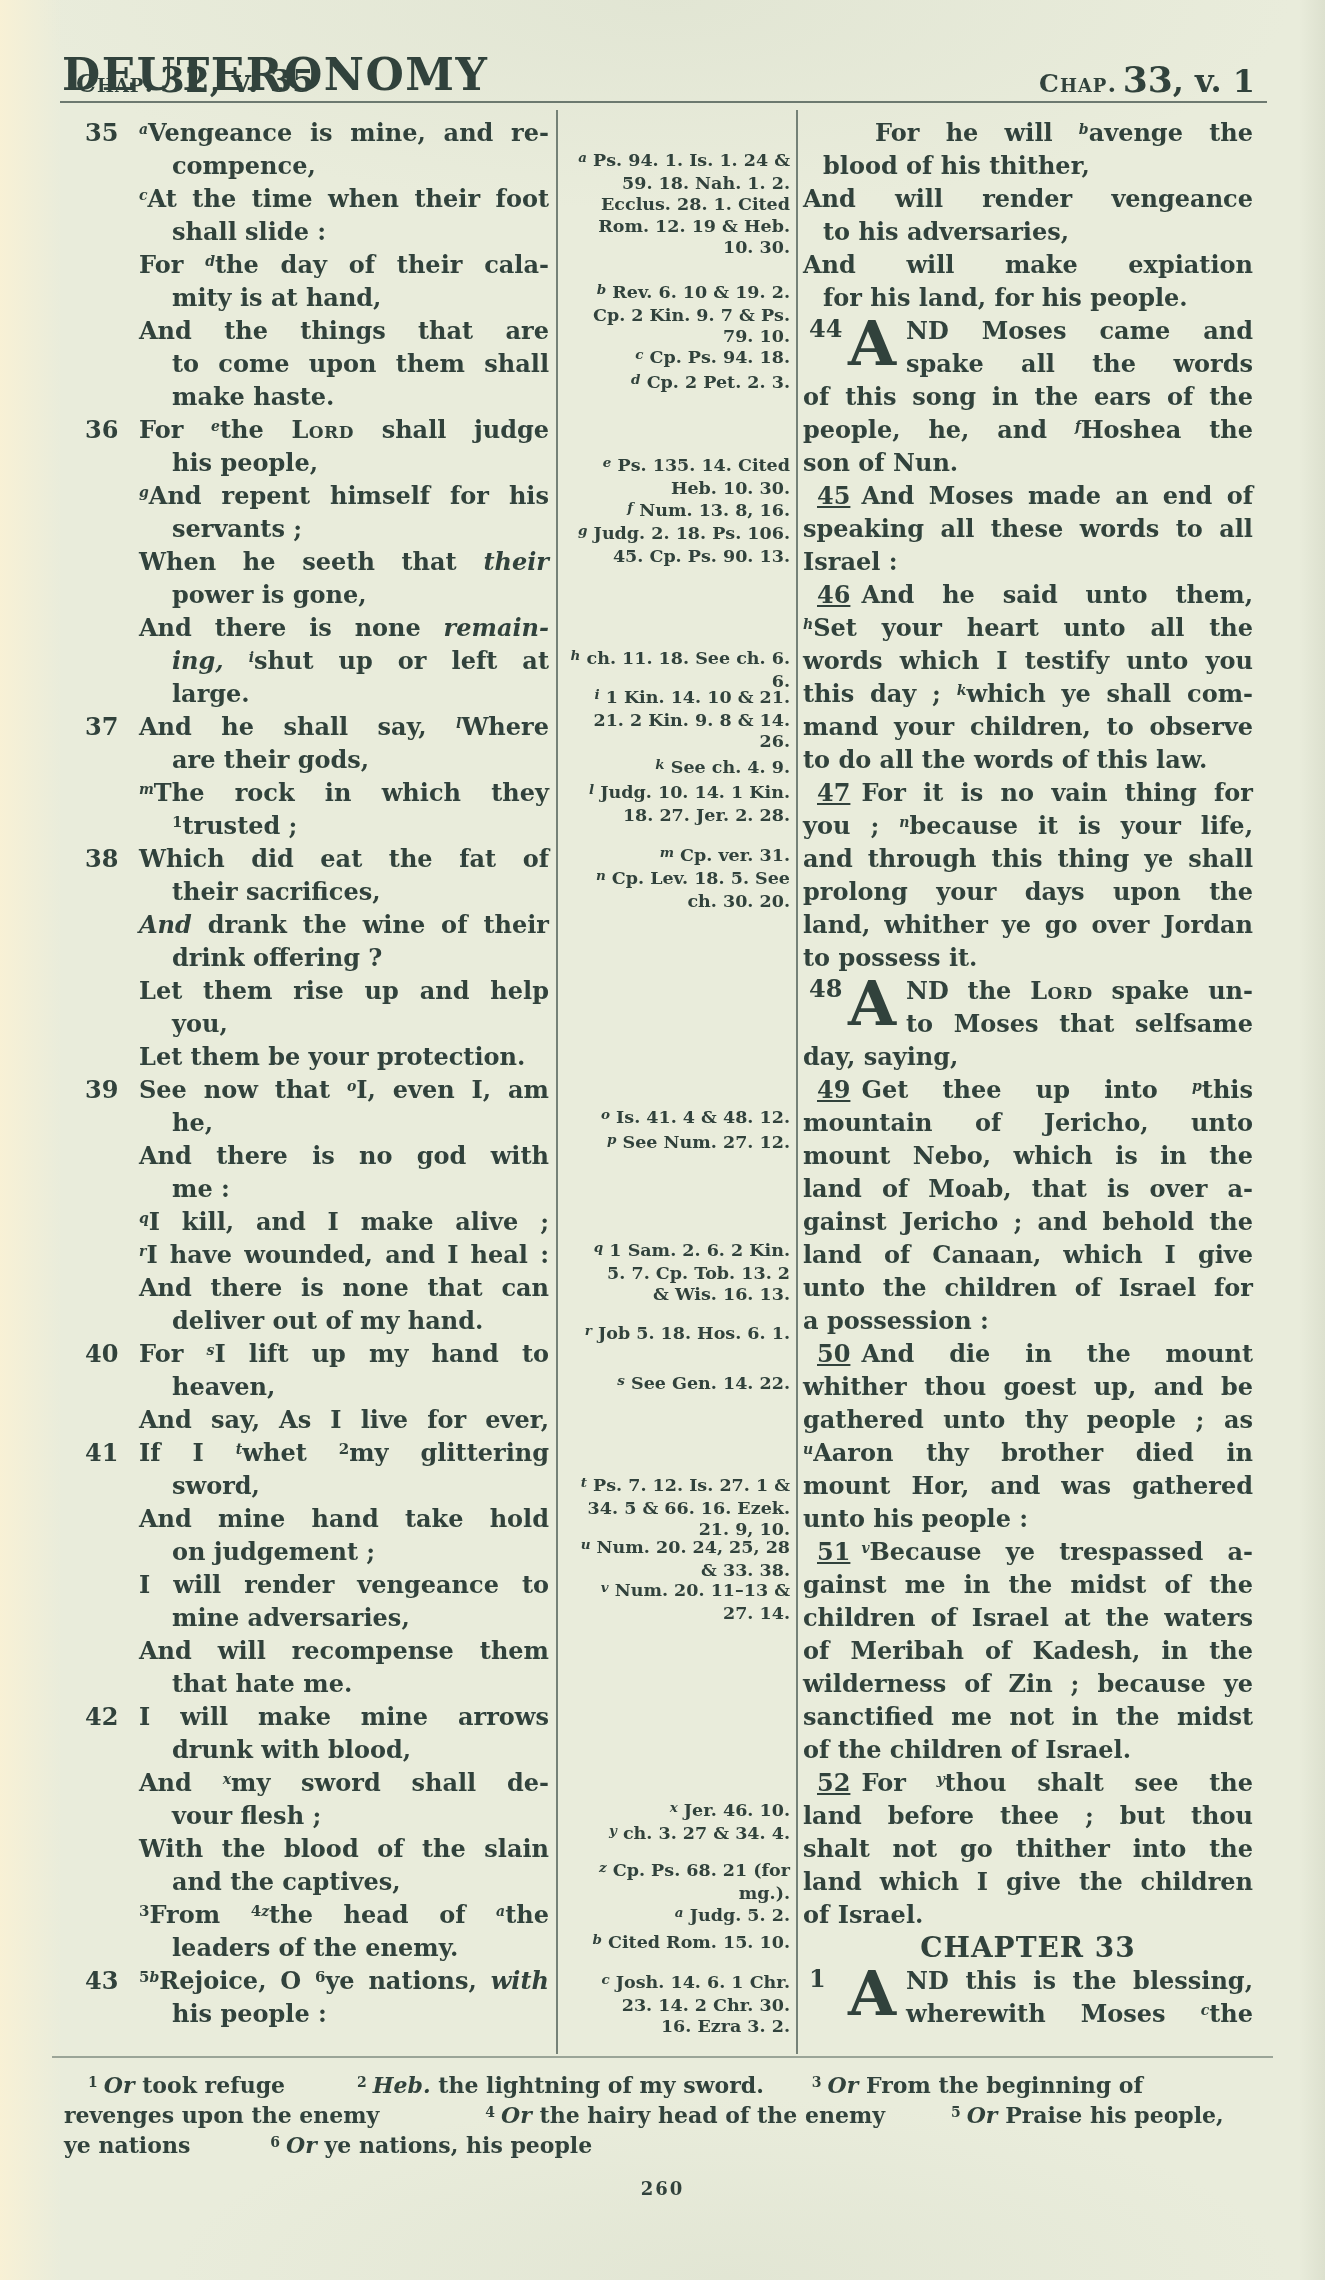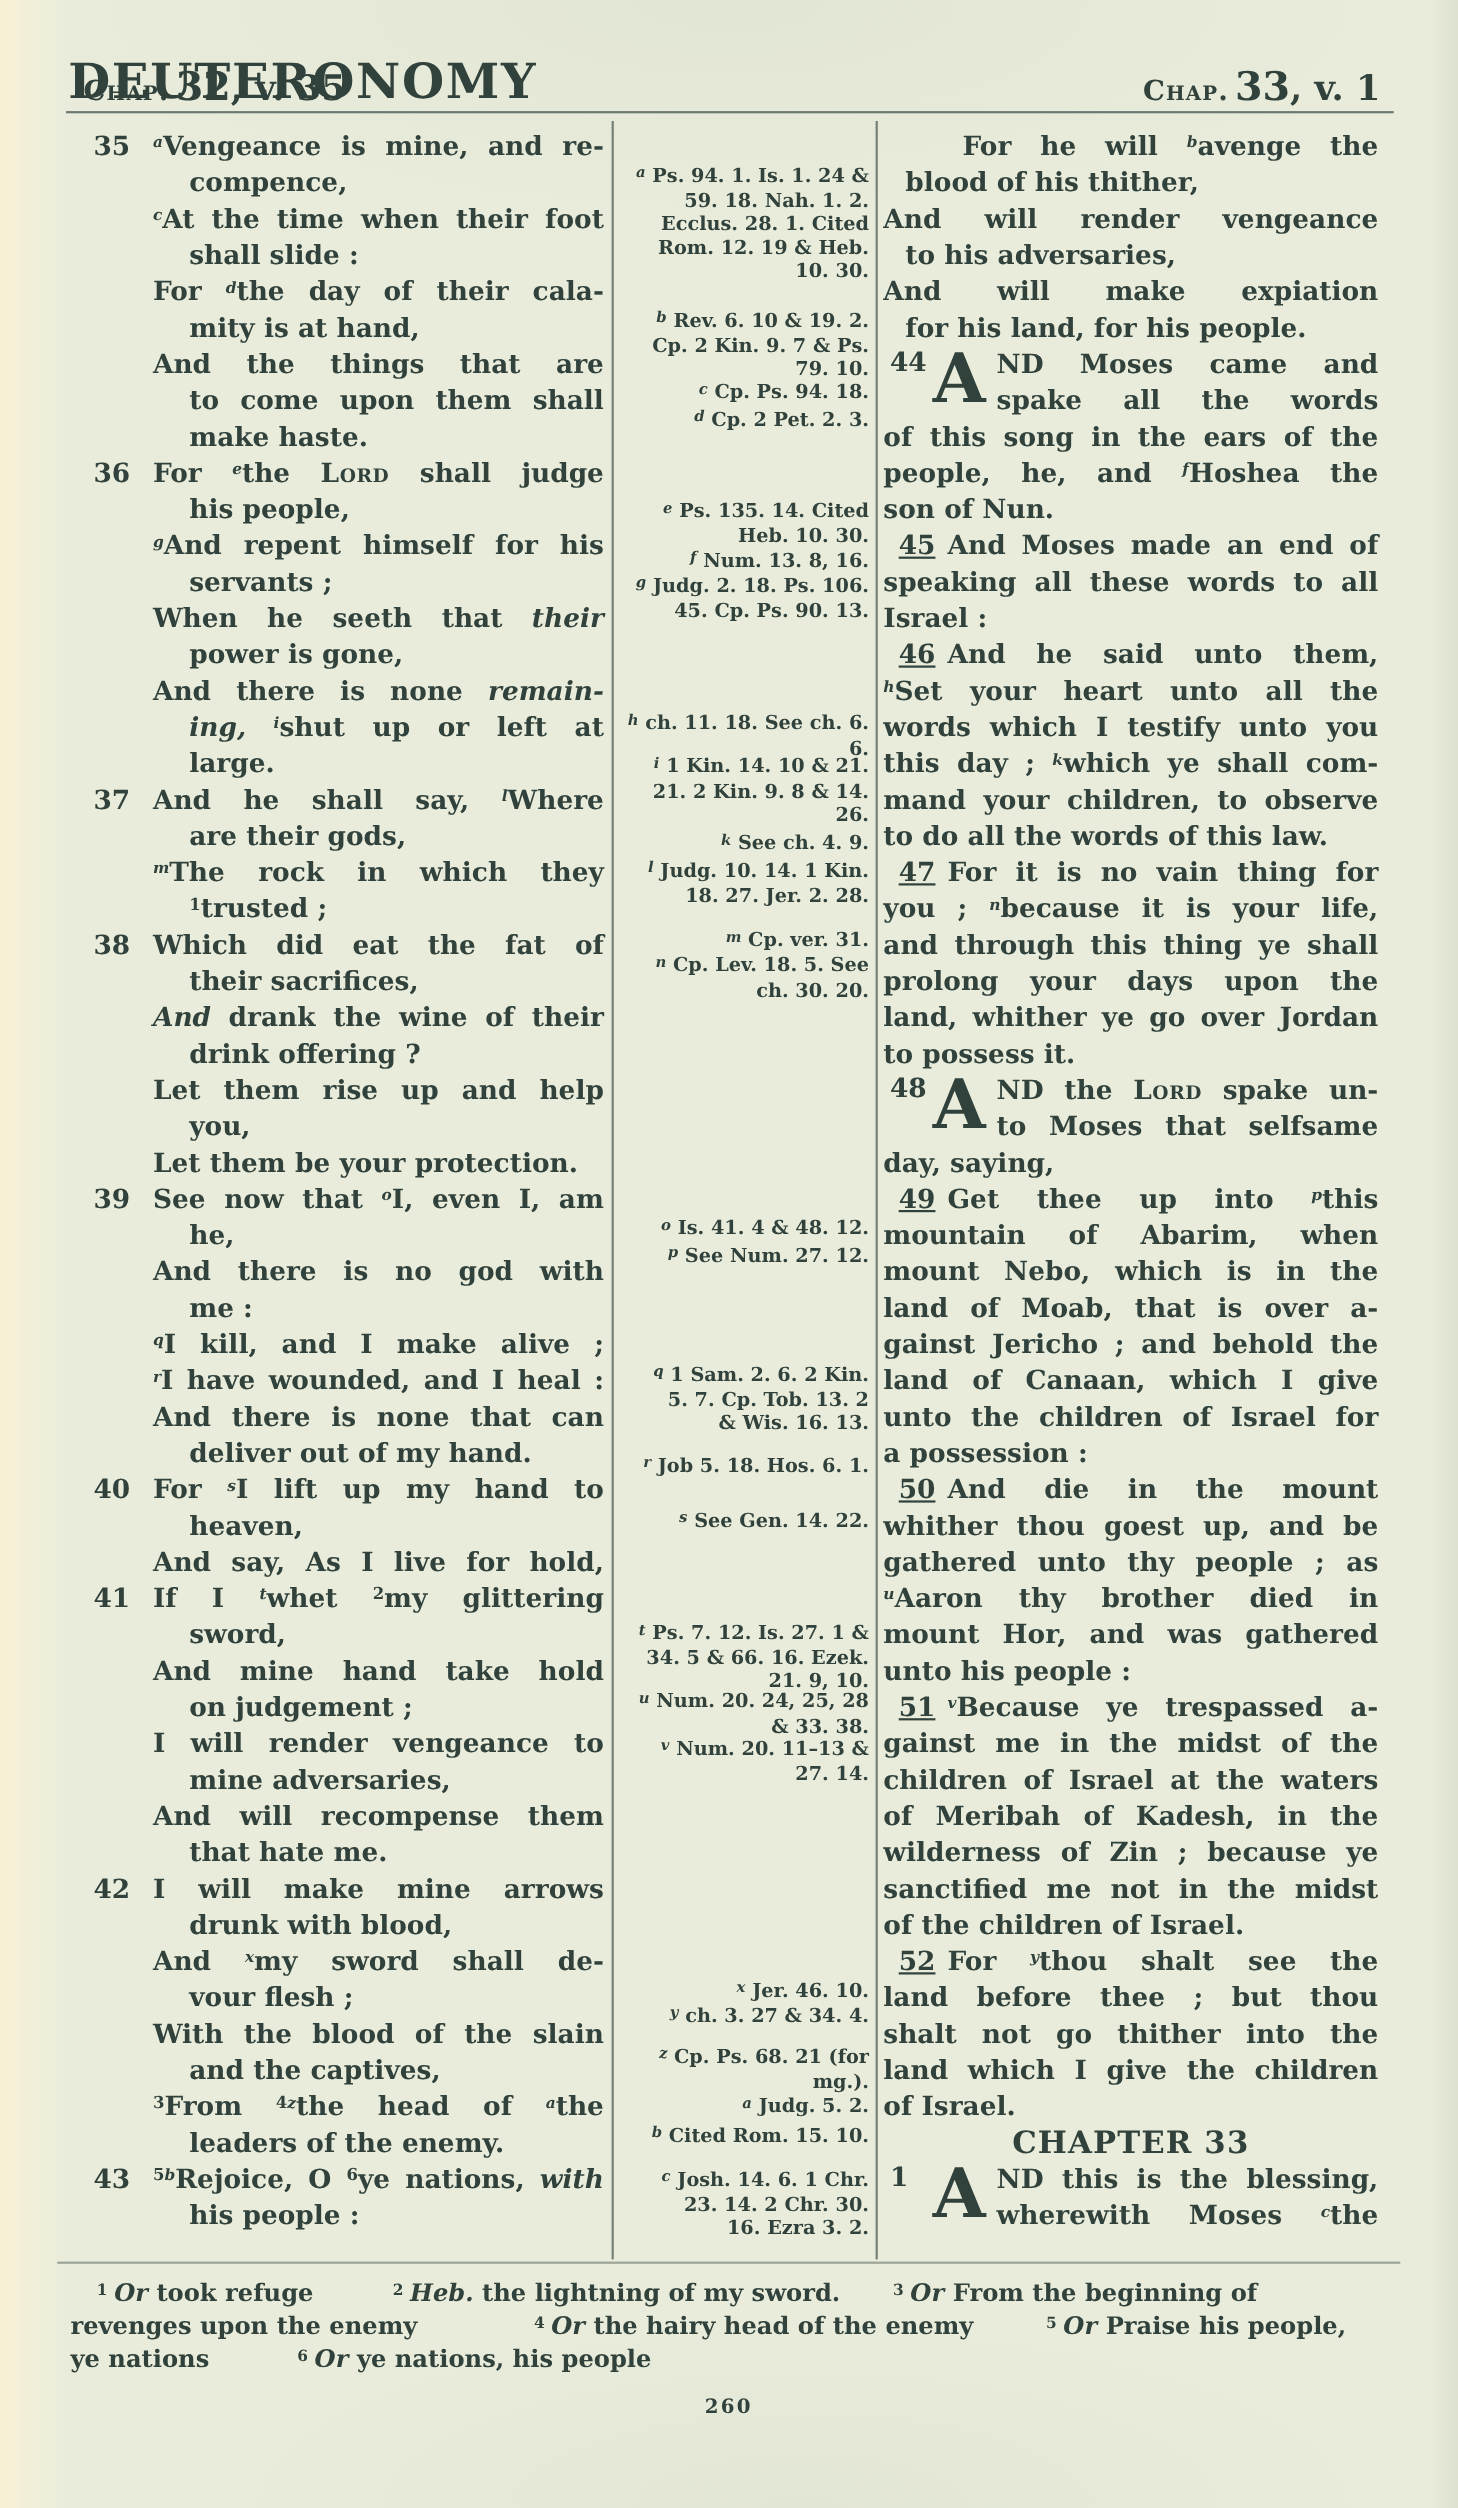--- a/index.html
+++ b/index.html
@@ -109,21 +109,21 @@
       <div class="ln j i0"><span class="vnum">39</span>See now that <span class="sup it">o</span>I, even I, am</div>
       <div class="ln i1">he,</div>
       <div class="ln j i0">And there is no god with</div>
       <div class="ln i1">me :</div>
       <div class="ln j i0"><span class="sup it">q</span>I kill, and I make alive ;</div>
       <div class="ln j i0"><span class="sup it">r</span>I have wounded, and I heal :</div>
       <div class="ln j i0">And there is none that can</div>
       <div class="ln i1">deliver out of my hand.</div>
       <div class="ln j i0"><span class="vnum">40</span>For <span class="sup it">s</span>I lift up my hand to</div>
       <div class="ln i1">heaven,</div>
-      <div class="ln j i0">And say, As I live for hold,</div>
+      <div class="ln j i0">And say, As I live for ever,</div>
       <div class="ln j i0"><span class="vnum">41</span>If I <span class="sup it">t</span>whet <span class="sup">2</span>my glittering</div>
       <div class="ln i1">sword,</div>
       <div class="ln j i0">And mine hand take hold</div>
       <div class="ln i1">on judgement ;</div>
       <div class="ln j i0">I will render vengeance to</div>
       <div class="ln i1">mine adversaries,</div>
       <div class="ln j i0">And will recompense them</div>
       <div class="ln i1">that hate me.</div>
       <div class="ln j i0"><span class="vnum">42</span>I will make mine arrows</div>
       <div class="ln i1">drunk with blood,</div>
@@ -197,21 +197,21 @@
       <div class="ln j i0">land, whither ye go over Jordan</div>
       <div class="ln i0">to possess it.</div>
       <div class="dropblk">
         <span class="vnumd">48</span>
         <span class="dcap">A</span>
         <div class="ln j i0">ND the <span class="sc">Lord</span> spake un-</div>
         <div class="ln j i0">to Moses that selfsame</div>
         <div class="ln i0">day, saying,</div>
       </div>
       <div class="ln j vs"><span class="vnumr">49</span>Get thee up into <span class="sup it">p</span>this</div>
-      <div class="ln j i0">mountain of Abarim, when</div>
+      <div class="ln j i0">mountain of Jericho, unto</div>
       <div class="ln j i0">mount Nebo, which is in the</div>
       <div class="ln j i0">land of Moab, that is over a-</div>
       <div class="ln j i0">gainst Jericho ; and behold the</div>
       <div class="ln j i0">land of Canaan, which I give</div>
       <div class="ln j i0">unto the children of Israel for</div>
       <div class="ln i0">a possession :</div>
       <div class="ln j vs"><span class="vnumr">50</span>And die in the mount</div>
       <div class="ln j i0">whither thou goest up, and be</div>
       <div class="ln j i0">gathered unto thy people ; as</div>
       <div class="ln j i0"><span class="sup it">u</span>Aaron thy brother died in</div>

